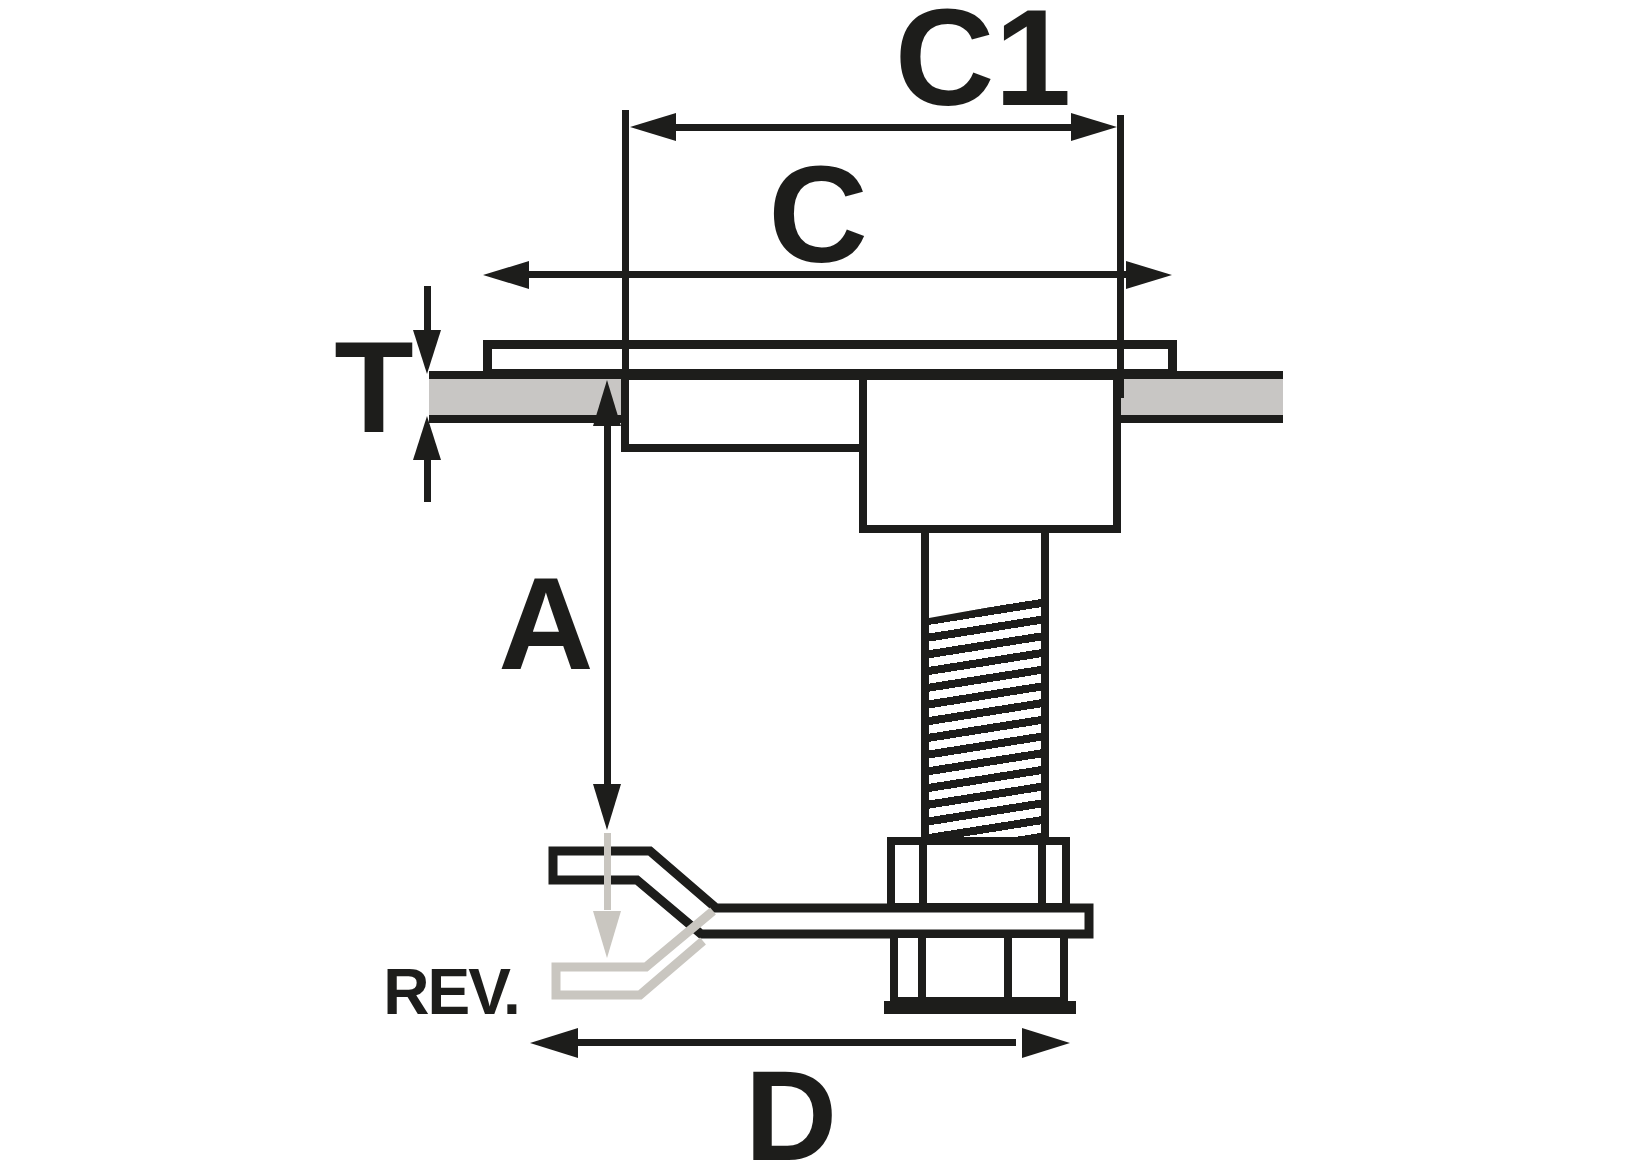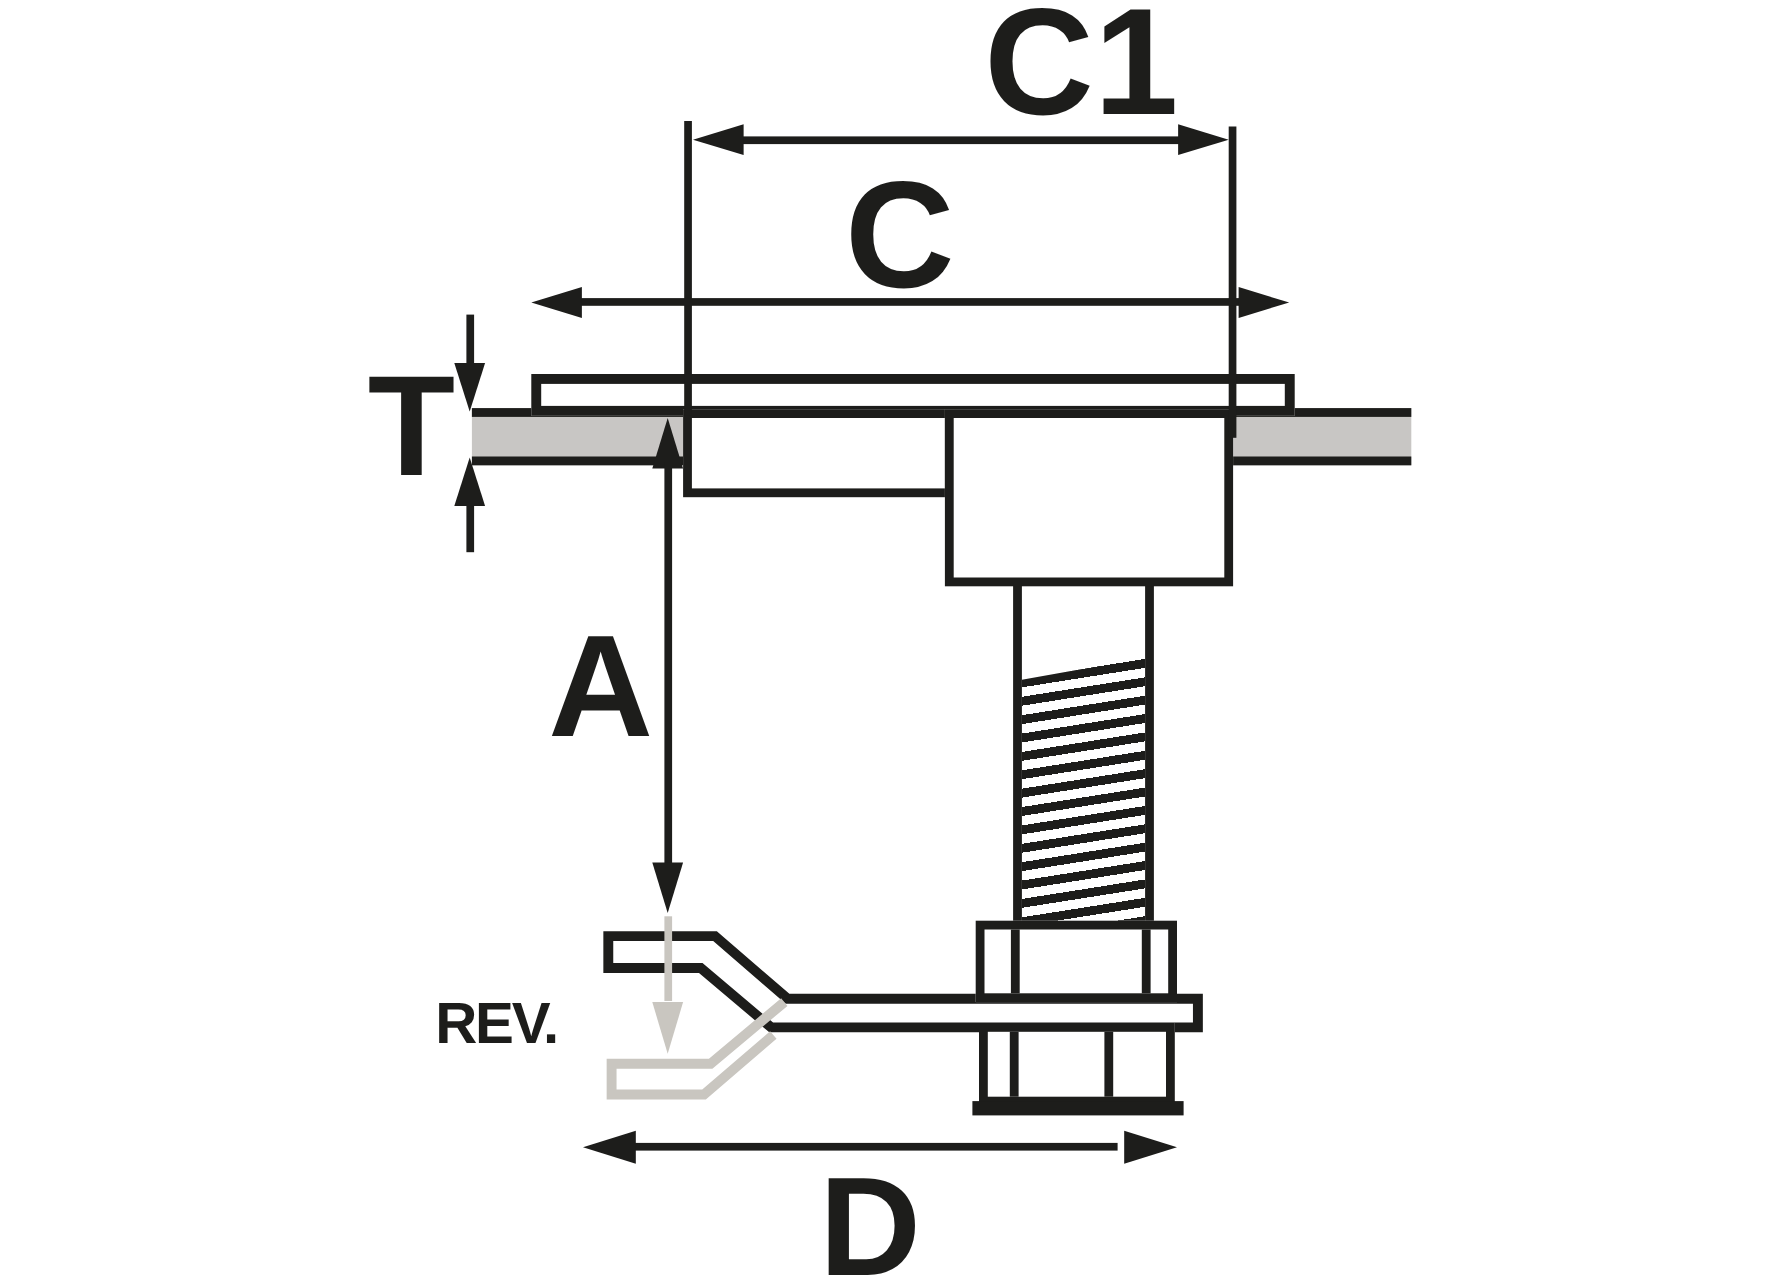--- a/index.html
+++ b/index.html
@@ -102,20 +102,20 @@
   <div class="abs ink" style="left:424px;top:460px;width:7px;height:42px;"></div>
   <div class="label" style="left:374px;top:387px;font-size:130px;">T</div>
 
   <div class="tri tri-up" style="left:593px;top:380px;"></div>
   <div class="abs ink" style="left:604px;top:420px;width:7px;height:372px;"></div>
   <div class="tri tri-down" style="left:593px;top:784px;"></div>
   <div class="abs gray-line" style="left:604px;top:833px;width:7px;height:77px;"></div>
   <div class="tri tri-down-gray" style="left:593px;top:911px;"></div>
   <div class="label" style="left:546px;top:624px;font-size:132px;">A</div>
 
-  <div class="label" style="left:451px;top:931px;font-size:53px;letter-spacing:-2px;">REV.</div>
+  <div class="label" style="left:451px;top:992px;font-size:64px;letter-spacing:-2px;">REV.</div>
 
   <div class="abs ink dimline" style="left:556px;top:1039px;width:460px;"></div>
   <div class="tri tri-left" style="left:530px;top:1028px;border-right-width:48px;border-top-width:15px;border-bottom-width:15px;"></div>
   <div class="tri tri-right" style="left:1022px;top:1028px;border-left-width:48px;border-top-width:15px;border-bottom-width:15px;"></div>
   <div class="label" style="left:791px;top:1116px;font-size:128px;">D</div>
 
 </div>
 
 </body></html>

